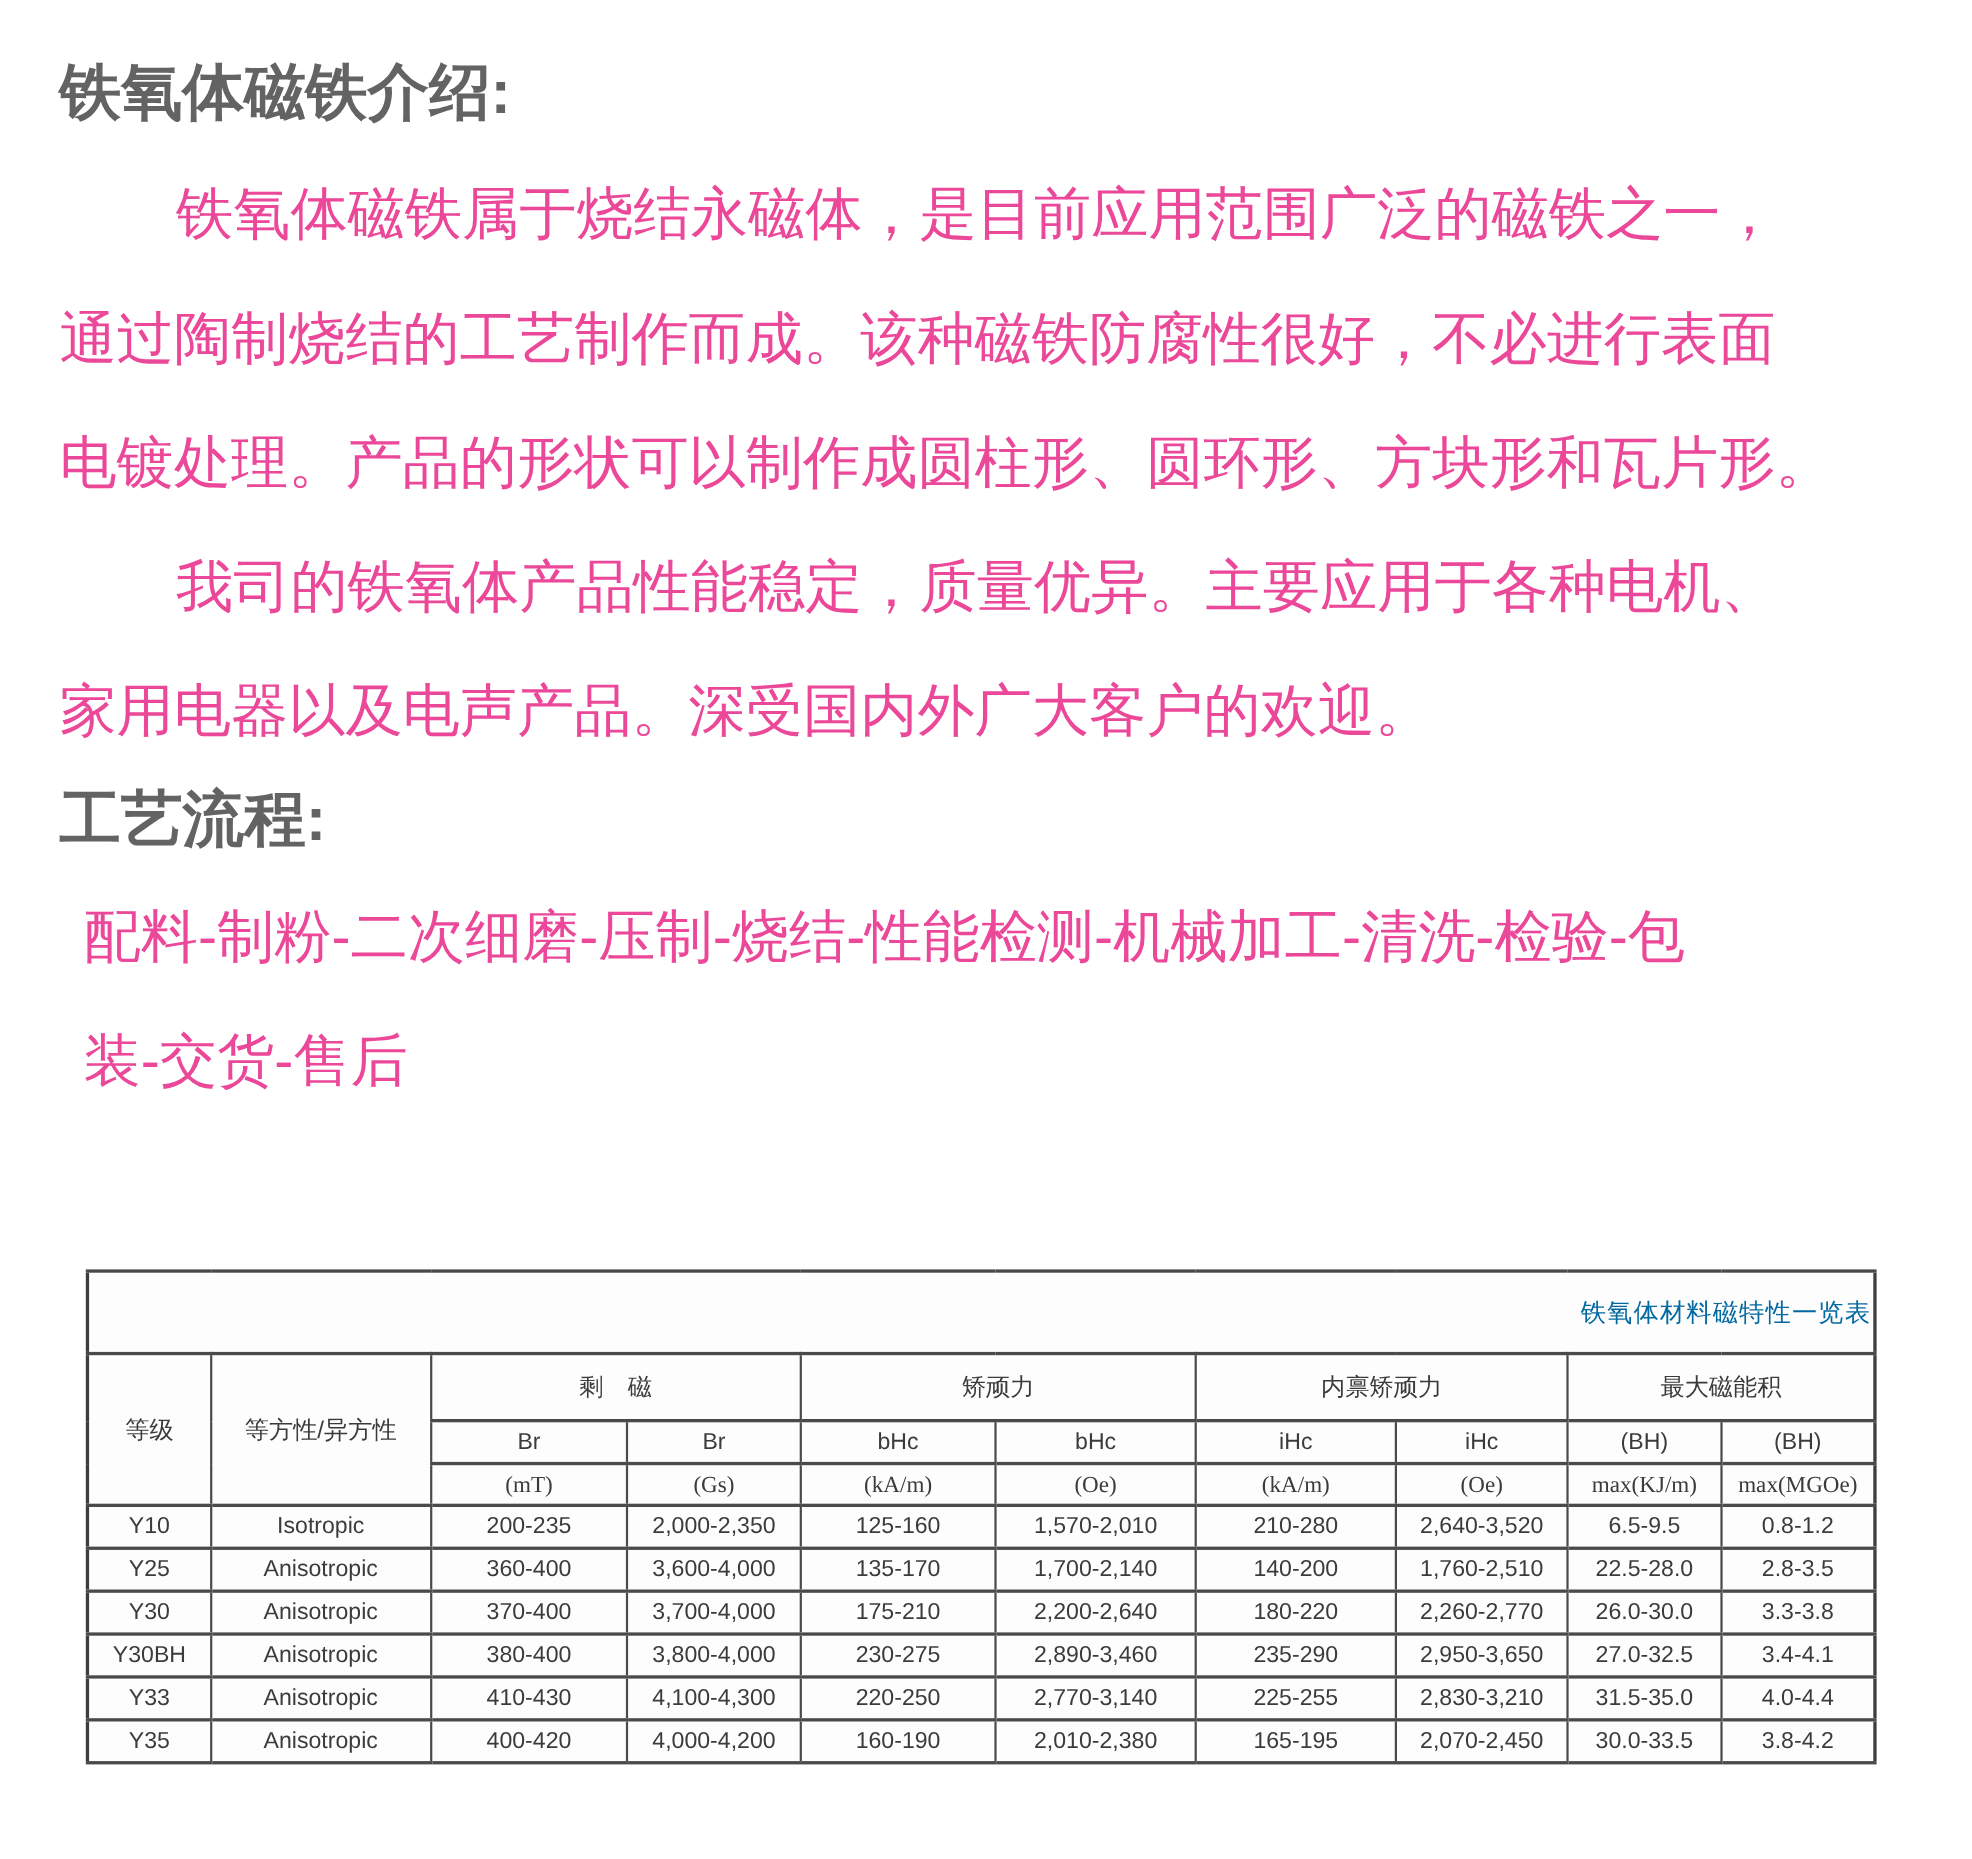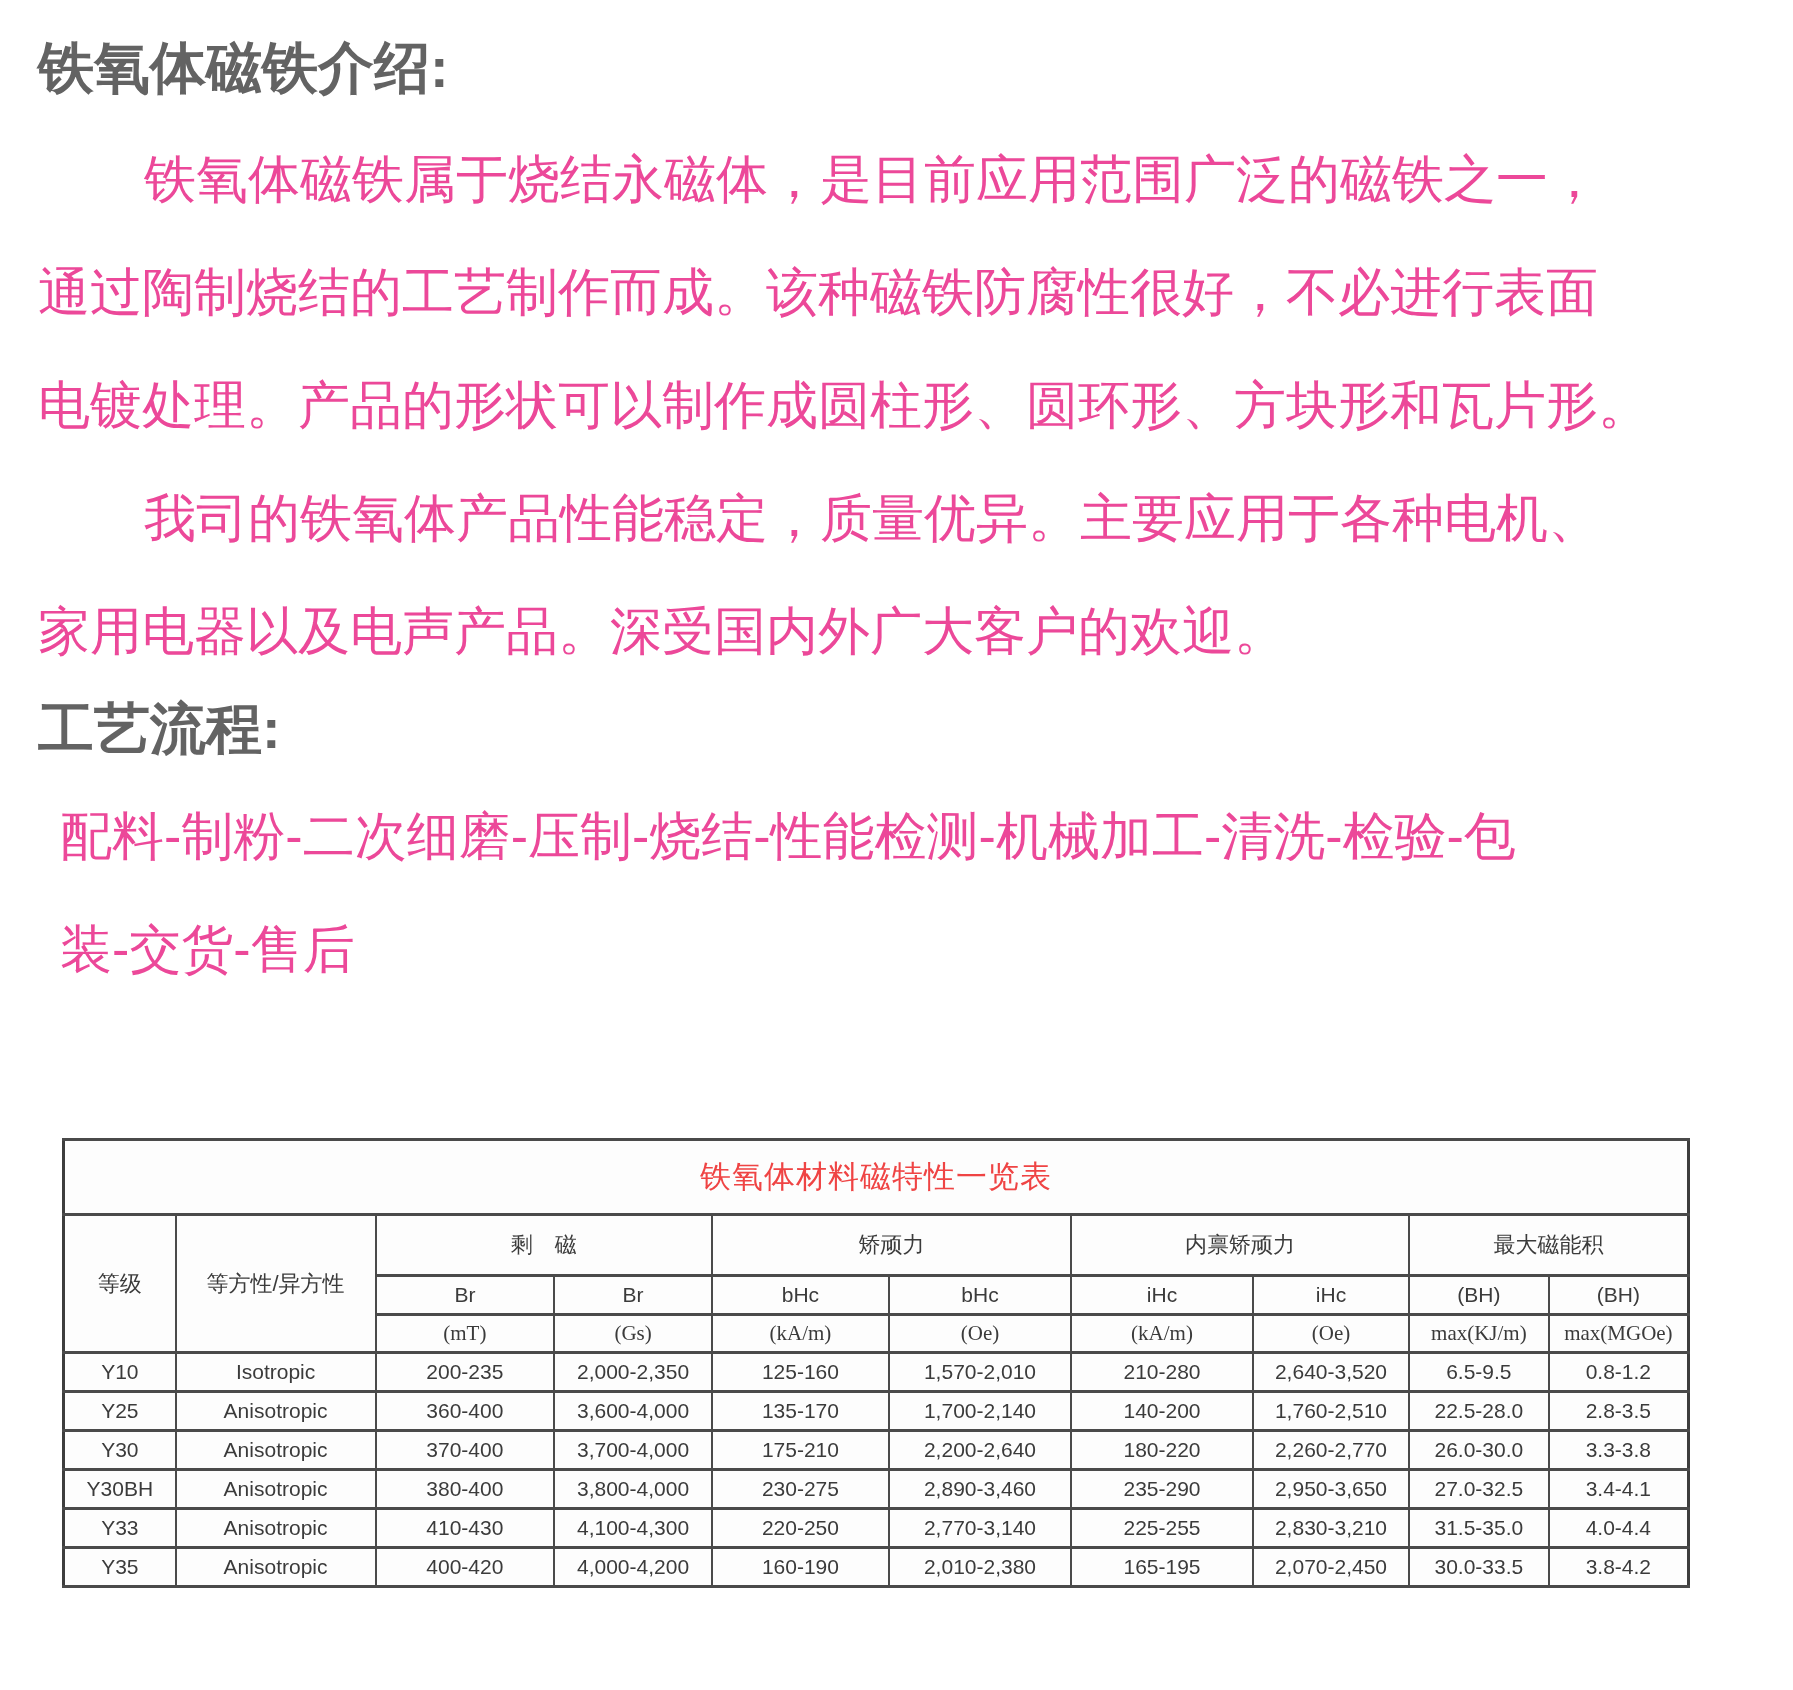--- a/index.html
+++ b/index.html
@@ -6,21 +6,21 @@
     margin: 0;
     padding: 0;
     background: #ffffff;
     width: 1793px;
   }
   .doc {
     position: relative;
     width: 1793px;
     height: 1690px;
     overflow: hidden;
-    padding: 0;
+    padding: 16px;
     font-family: "Liberation Sans", sans-serif;
     box-sizing: border-box;
   }
   .doc-inner {
     padding: 30px 30px 0 38px;
   }
   .h-title {
     font-size: 56px;
     font-weight: bold;
     color: #636363;
@@ -65,24 +65,25 @@
     text-align: center;
     vertical-align: middle;
     color: #3b3b3b;
     font-size: 21px;
     padding: 0 2px;
     overflow: hidden;
     white-space: nowrap;
   }
   tr.t-title-row td {
     height: 72px;
-    font-size: 31px;
-    color: #ef4444;
+    font-size: 23px;
+    color: #0369a1;
     border-bottom-width: 3px;
     letter-spacing: 1px;
+    text-align: right;
   }
   tr.t-group-row td {
     height: 58px;
     font-size: 22px;
   }
   tr.t-sym-row td {
     height: 36px;
   }
   tr.t-unit-row td {
     height: 35px;

